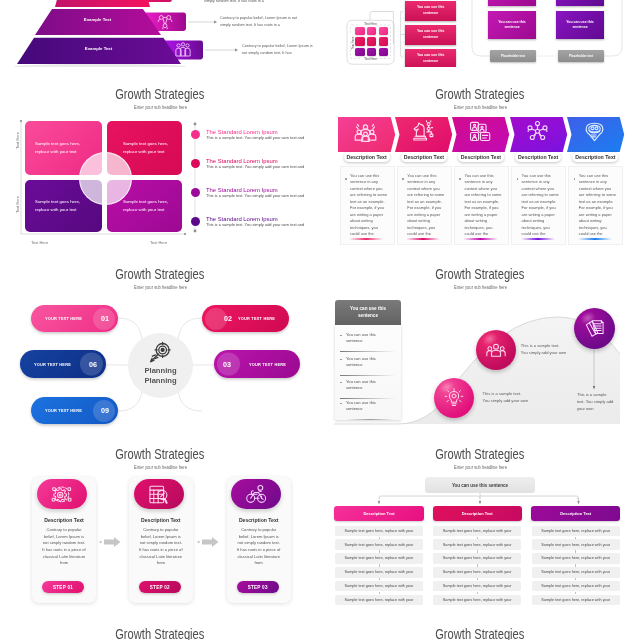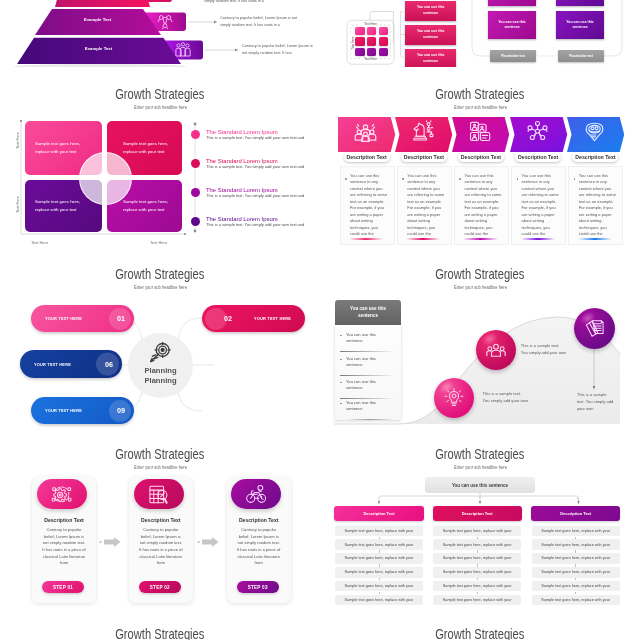--- a/index.html
+++ b/index.html
@@ -39,21 +39,21 @@
 
   
   .arw-cap{position:absolute;background:#fff;border-radius:6px;
       box-shadow:0 1px 3px rgba(0,0,0,.24);display:flex;align-items:center;justify-content:center;
       font-size:5.2px;font-weight:bold;color:#333;}
   .arw-card{position:absolute;background:#fcfcfc;border:.5px solid #f0f0f0;}
   .arw-body{position:absolute;font-size:4.0px;color:#585858;line-height:1.62;}
 
   
   .pill{position:absolute;border-radius:999px;display:flex;align-items:center;
-      color:#fff;box-shadow:0 1.5px 3px rgba(0,0,0,.22);padding-left:16px;}
+      color:#fff;box-shadow:0 1.5px 3px rgba(0,0,0,.22);}
   .pill-n{font-size:7.2px;font-weight:bold;}
   .pill-t{font-size:3.9px;font-weight:bold;letter-spacing:.2px;white-space:nowrap;}
   .ccenter{position:absolute;border-radius:50%;background:#f0f0f0;}
   .ctxt{position:absolute;text-align:center;font-size:7.6px;color:#555;font-weight:600;line-height:1.28;}
 
   
   .hpanel{position:absolute;background:linear-gradient(180deg,#fdfdfd,#f7f7f7);box-shadow:0 1px 3px rgba(0,0,0,.17);}
   .hhead{position:absolute;border-radius:3px 3px 0 0;background:linear-gradient(180deg,#7a7a7a,#626262);
       color:#fff;font-weight:bold;font-size:4.6px;text-align:center;display:flex;align-items:center;
       justify-content:center;line-height:1.45;}
@@ -402,20 +402,25 @@
   </svg>
   <div class="ctxt" style="left:128px;top:118px;width:65px;"><span>Planning</span><br><span>Planning</span></div>
   <div class="pill" style="left:31px;top:57px;width:87px;height:27px;background:linear-gradient(135deg,#f8559f,#ef2e86);">
    <div style="position:absolute;right:3px;top:50%;transform:translateY(-50%);width:22px;height:22px;border-radius:50%;background:rgba(255,255,255,.16);"></div>
    <span class="pill-t" style="position:absolute;left:14px;">YOUR TEXT HERE</span>
    <span class="pill-n" style="position:absolute;right:9px;">01</span>
   </div>
   <div class="pill" style="left:202px;top:57px;width:87px;height:27px;background:linear-gradient(135deg,#ee1560,#cf0a52);">
    <div style="position:absolute;left:3px;top:50%;transform:translateY(-50%);width:22px;height:22px;border-radius:50%;background:rgba(255,255,255,.16);"></div>
    <span class="pill-n" style="position:absolute;left:22px;">02</span>
+   <span class="pill-t" style="position:absolute;right:14px;">YOUR TEXT HERE</span>
+  </div>
+  <div class="pill" style="left:214px;top:102px;width:86px;height:28px;background:linear-gradient(135deg,#bb14ad,#9a0a90);">
+   <div style="position:absolute;left:3px;top:50%;transform:translateY(-50%);width:23px;height:23px;border-radius:50%;background:rgba(255,255,255,.16);"></div>
+   <span class="pill-n" style="position:absolute;left:9px;">03</span>
    <span class="pill-t" style="position:absolute;right:14px;">YOUR TEXT HERE</span>
   </div>
   <div class="pill" style="left:31px;top:149px;width:87px;height:27px;background:linear-gradient(135deg,#1b73e0,#1358c4);">
    <div style="position:absolute;right:3px;top:50%;transform:translateY(-50%);width:22px;height:22px;border-radius:50%;background:rgba(255,255,255,.16);"></div>
    <span class="pill-t" style="position:absolute;left:14px;">YOUR TEXT HERE</span>
    <span class="pill-n" style="position:absolute;right:9px;">09</span>
   </div>
   <div class="pill" style="left:20px;top:102px;width:86px;height:28px;background:linear-gradient(135deg,#1542a0,#0e2f86);">
    <div style="position:absolute;right:3px;top:50%;transform:translateY(-50%);width:23px;height:23px;border-radius:50%;background:rgba(255,255,255,.16);"></div>
    <span class="pill-t" style="position:absolute;left:14px;">YOUR TEXT HERE</span>

